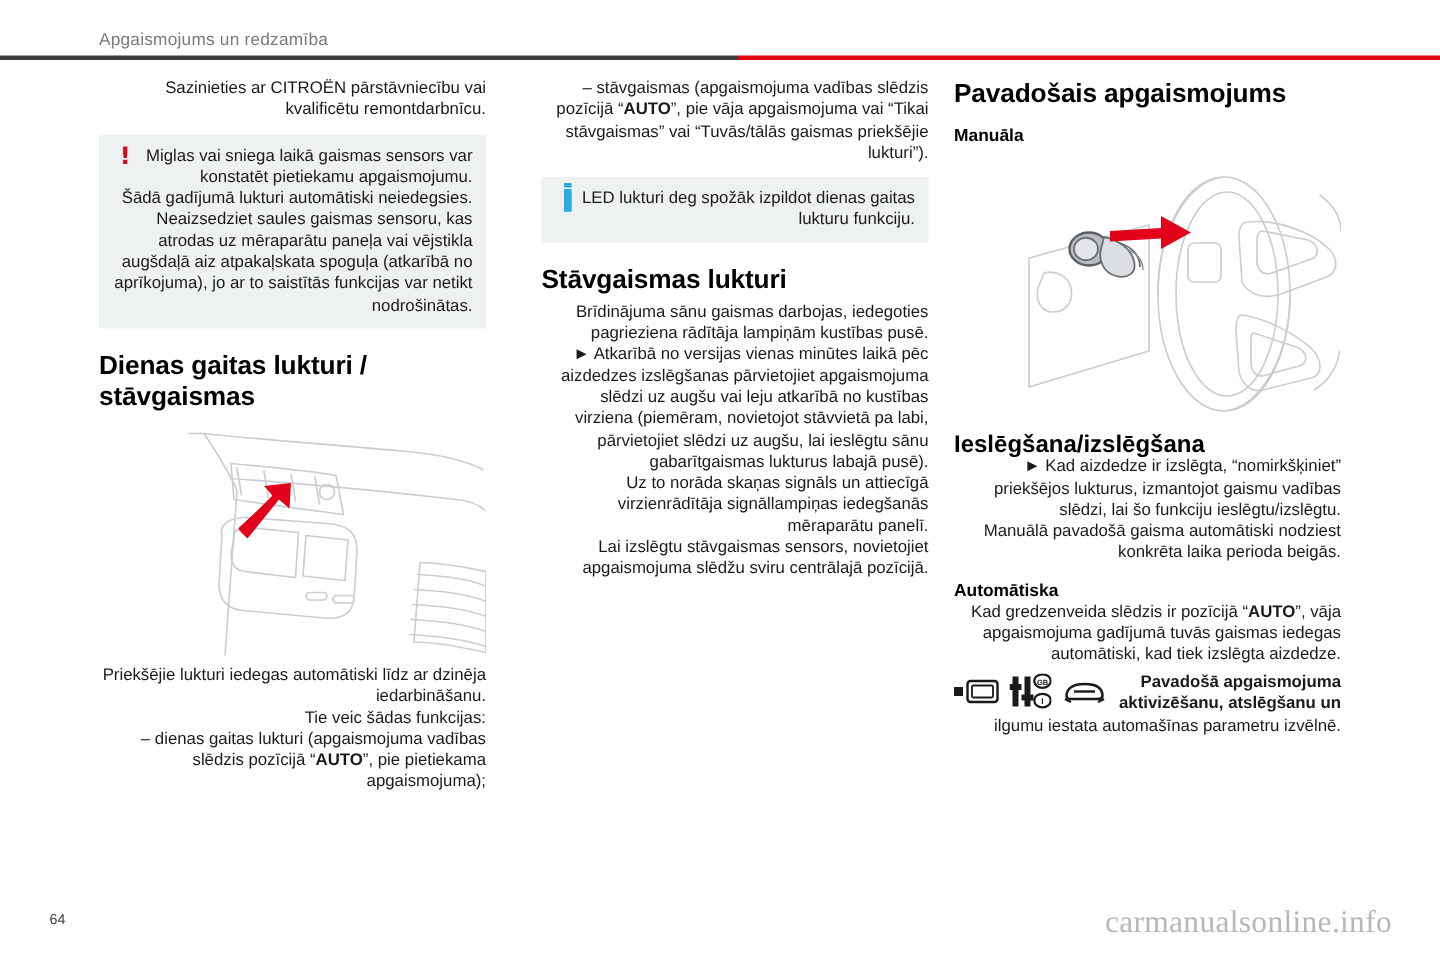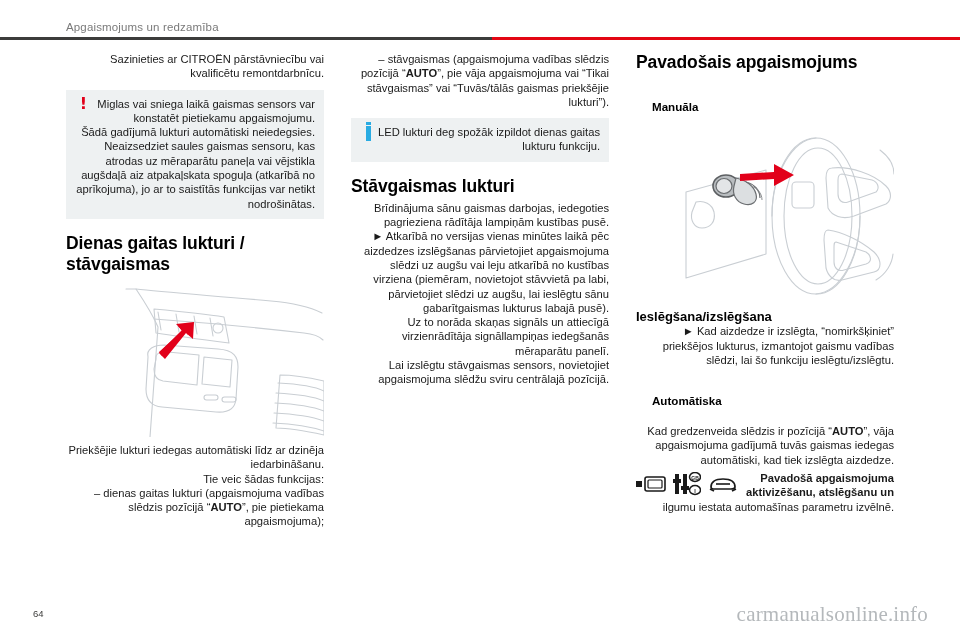--- a/index.html
+++ b/index.html
@@ -52,21 +52,21 @@
 
   
   .col {
     position: absolute;
     top: 52px;
     width: 258px;
     font-size: 11.2px;
     line-height: 14.3px;
   }
   .col-1 { left: 66px; }
-  .col-2 { left: 351px; }
+  .col-2 { left: 361px; }
   .col-3 { left: 636px; }
 
   p {
     margin: 0 0 0 0;
     font-size: 11.2px;
     line-height: 14.3px;
     color: #1a1a1a;
     text-align: right;
   }
 
@@ -75,25 +75,25 @@
     line-height: 21px;
     font-weight: bold;
     margin: 0;
     color: #000;
     letter-spacing: -0.1px;
   }
   h2.sub-title {
     font-size: 11.6px;
     line-height: 15px;
     font-weight: bold;
-    margin: 16px;
+    margin: 0;
     color: #000;
   }
   h3.bold-lead {
-    font-size: 13px;
+    font-size: 16px;
     line-height: 14.3px;
     font-weight: bold;
     margin: 0;
     color: #000;
   }
 
   .spacer-14 { height: 14px; }
   .spacer-10 { height: 10px; }
   .spacer-8  { height: 8px; }
   .spacer-6  { height: 6px; }
@@ -346,20 +346,21 @@
 
       <g>
         <path d="M104 44 L138 42 L138 34 L158 45 L138 56 L138 49 L104 51 Z" fill="#e2001a"></path>
       </g>
     </svg>
   </div>
 
   <div class="spacer-8"></div>
   <h3 class="bold-lead">Ieslēgšana/izslēgšana</h3>
   <p>►  Kad aizdedze ir izslēgta, “nomirkšķiniet” priekšējos lukturus, izmantojot gaismu vadības slēdzi, lai šo funkciju ieslēgtu/izslēgtu.</p>
+  <p>Manuālā pavadošā gaisma automātiski nodziest konkrēta laika perioda beigās.</p>
 
   <div class="spacer-10"></div>
   <h2 class="sub-title">Automātiska</h2>
   <p><span>Kad gredzenveida slēdzis ir pozīcijā “</span><b>AUTO</b><span>”, vāja apgaismojuma gadījumā tuvās gaismas iedegas automātiski, kad tiek izslēgta aizdedze.</span></p>
 
   <div class="picto-row">
     <div class="picto-icons">
 
       <span>
         <svg width="30" height="18" viewBox="0 0 30 18" xmlns="http://www.w3.org/2000/svg">

